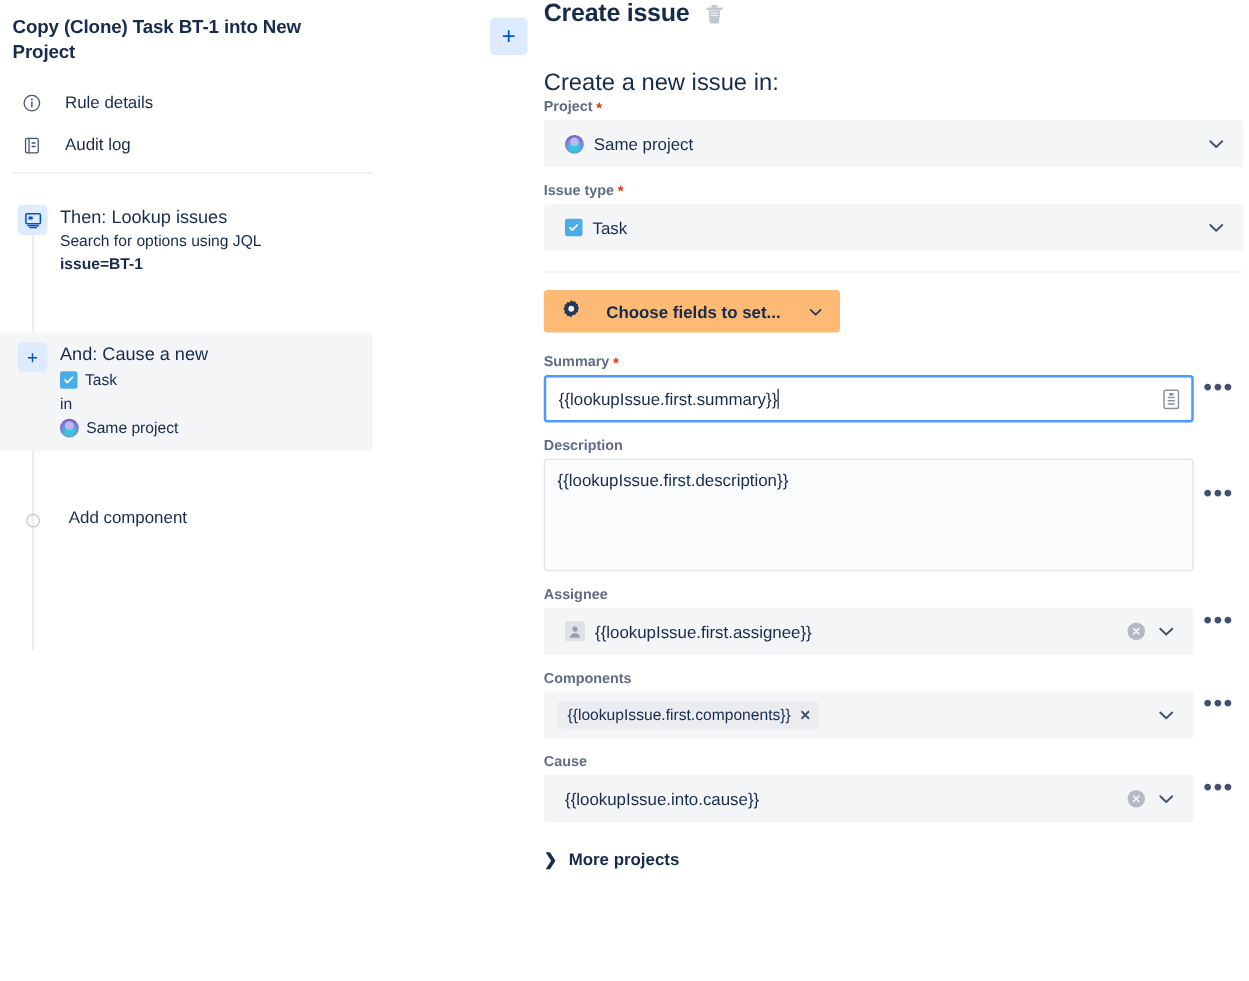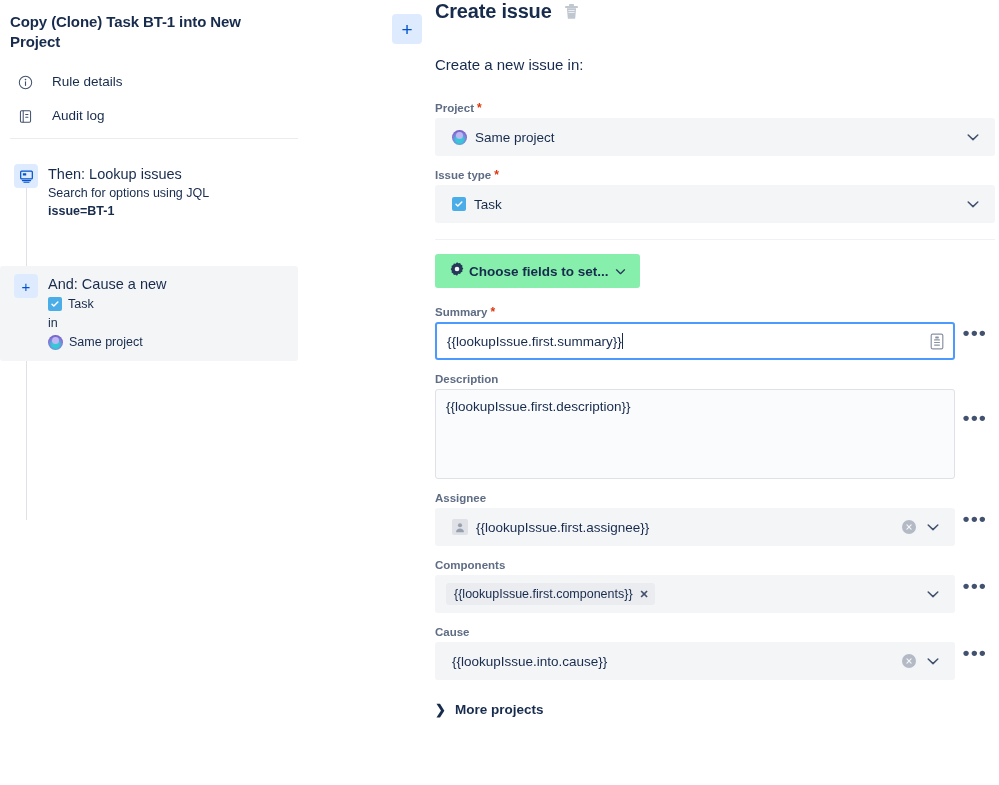--- a/index.html
+++ b/index.html
@@ -110,21 +110,21 @@
     color: #0052CC; font-size: 19px; line-height: 1;
   }
   .header-title-row {
     position: absolute; left: 105px; top: 0;
     display: flex; align-items: center; justify-content: center;
   }
   .header-title { font-size: 20px; font-weight: 700; color: #172B4D; letter-spacing: -0.2px; }
   .trash-btn { margin-left: 12px; display: flex; align-items: center; cursor: pointer; }
 
   .form { position: absolute; left: 105px; top: 56px; width: 560px; }
-  .intro { font-size: 15px; color: #172B4D; margin-bottom: 29px; }
+  .intro { font-size: 19px; color: #172B4D; margin-bottom: 2px; }
 
   .field-label {
     font-size: 11.5px; font-weight: 700; color: #5E6C84;
     margin-bottom: 4px; display: flex; align-items: center;
   }
   .req { color: #DE350B; font-size: 12px; margin-left: 3px; line-height: 1; }
 
   .select-box {
     position: relative;
     height: 38px; background: #F4F5F7; border: 1px solid transparent;
@@ -139,22 +139,22 @@
   }
   .clearx {
     position: absolute; right: 38px; top: 50%; transform: translateY(-50%);
     width: 14px; height: 14px; border-radius: 50%; background: #B3BAC5;
     display: flex; align-items: center; justify-content: center;
   }
 
   .divider-h { height: 1px; background: #F0F1F4; margin: 16px 0 14px 0; }
 
   .chooser {
-    display: inline-flex; align-items: center; gap: 4px;
-    background: #86efac; border-radius: 3px;
+    display: inline-flex; align-items: center; gap: 20px;
+    background: #fdba74; border-radius: 3px;
     height: 34px; padding: 0 12px 0 14px; cursor: pointer; text-align: center;
   }
   .chooser-label { font-size: 13.5px; font-weight: 700; color: #172B4D; }
 
   .row-with-more { display: flex; align-items: flex-start; }
   .row-with-more .grow { flex: 1; }
   .more-dots {
     width: 40px; min-width: 40px; display: flex; align-items: center; justify-content: center;
     color: #42526E; font-size: 19px; letter-spacing: 1.5px; font-weight: 700;
     cursor: pointer; user-select: none;
@@ -276,20 +276,26 @@
           </div>
           <div class="plain-in">in</div>
           <div class="chip-row">
             <span class="proj-avatar"></span>
             <span class="gap"></span>
             <span>Same project</span>
           </div>
         </div>
       </div>
 
+      <div class="node">
+        <div class="badge-empty"></div>
+        <div class="node-body" style="margin-left:23px;">
+          <div class="add-comp">Add component</div>
+        </div>
+      </div>
 
     </div>
   </div>
 
   <div class="main">
 
     <div class="header-plus">
       <span>+</span>
     </div>
 

